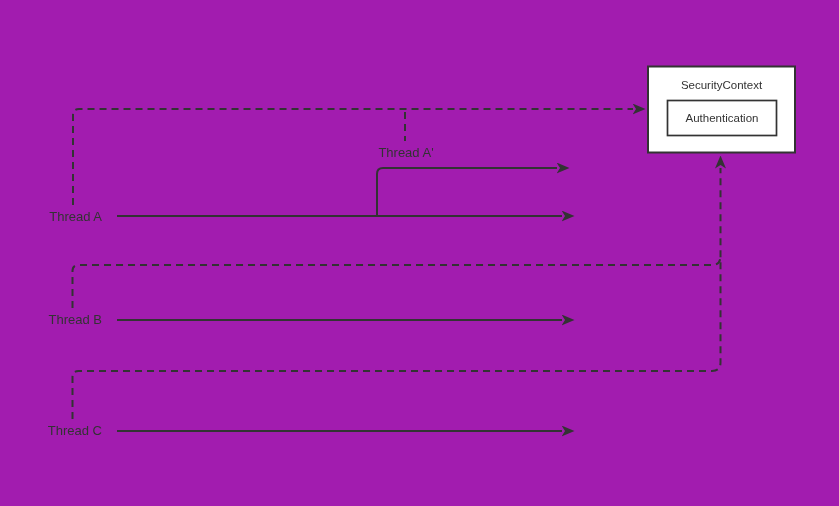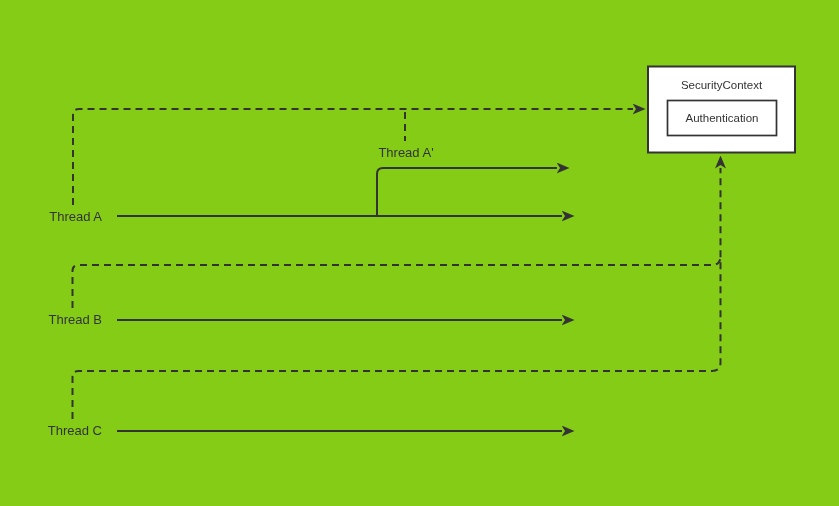--- a/index.html
+++ b/index.html
@@ -4,21 +4,21 @@
 <style>
   html, body {
     margin: 0;
     padding: 0;
     background: #ffffff;
   }
   .stage {
     position: relative;
     width: 839px;
     height: 506px;
-    background: #84cc16;
+    background: #a21caf;
     font-family: "Liberation Sans", "DejaVu Sans", sans-serif;
   }
   svg text {
     font-family: "Liberation Sans", "DejaVu Sans", sans-serif;
     fill: #333333;
   }
   .thread-label { font-size: 13px; }
   .box-label { font-size: 11.5px; }
 </style>
 </head>

